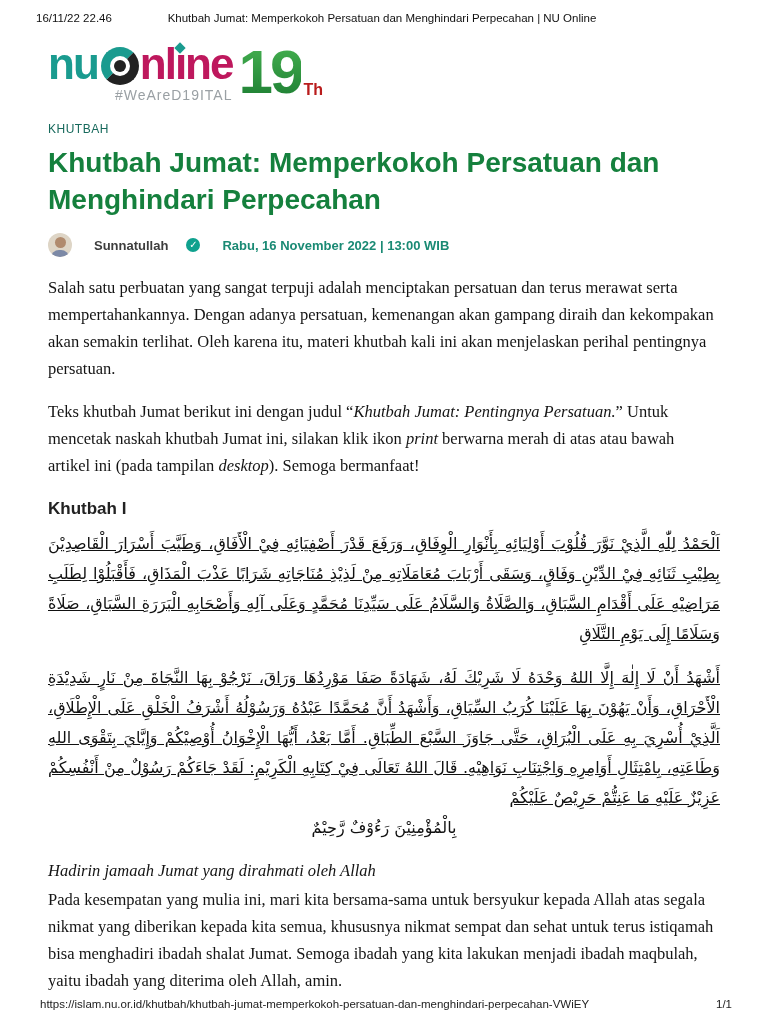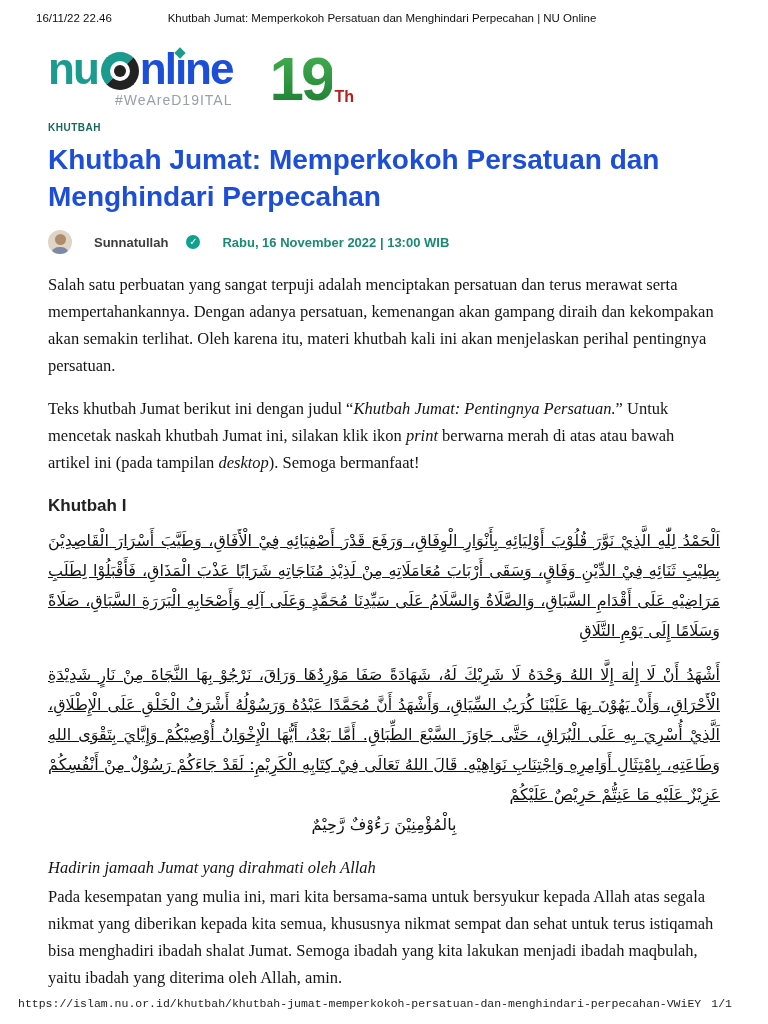--- a/index.html
+++ b/index.html
@@ -5,54 +5,54 @@
   html,body{margin:0;padding:0;background:#ffffff;}
   .page{
     position:relative;width:768px;height:1024px;background:#fff;overflow:hidden;
     font-family:"Liberation Sans",sans-serif;color:#1a1a1a;
   }
   
   .meta-row{position:relative;padding-top:12px;height:16px;font-size:11.5px;color:#111;}
   .meta-date{position:absolute;left:36px;top:12px;}
   .meta-title{position:absolute;left:0;right:4px;top:12px;text-align:center;}
   
-  .logo-row{display:flex;align-items:flex-end;margin:8px 0 0 48px;height:72px;gap:31px;}
+  .logo-row{display:flex;align-items:center;margin:8px 0 0 48px;height:72px;}
   .wordmark{display:flex;flex-direction:column;}
   .wordline{display:flex;align-items:center;font-weight:700;font-size:44px;letter-spacing:-2px;line-height:46px;}
   .nu{color:#1a9b8f;}
   .o-swirl{width:38px;height:38px;border-radius:50%;border:9px solid #222;border-top-color:#1a9b8f;border-left-color:#1a9b8f;box-sizing:border-box;position:relative;margin:4px 1px 0 3px;}
   .o-swirl::after{content:"";position:absolute;left:50%;top:50%;width:12px;height:12px;margin:-6px 0 0 -6px;border-radius:50%;background:#222;}
-  .nline{color:#1d4ed8;}
+  .nline{color:#be185d;}
   .i-wrap{position:relative;display:inline-block;}
   .i-dot{position:absolute;left:50%;top:3px;width:8px;height:8px;margin-left:-4px;background:#1a9b8f;transform:rotate(45deg);}
   .hashtag{color:#9aa0a4;font-size:14px;letter-spacing:1px;text-align:right;margin-top:0;line-height:16px;}
   .anniv{display:flex;align-items:flex-end;margin-left:6px;}
   .anniv-19{font-size:62px;line-height:58px;font-weight:700;letter-spacing:-3px;background:linear-gradient(180deg,#45b050,#1d7e33);-webkit-background-clip:text;background-clip:text;color:transparent;}
   .anniv-th{font-size:16px;font-weight:700;color:#b91c1c;margin:0 0 2px 2px;}
   
-  .category{margin:14px 48px 0;font-size:10px;font-weight:700;letter-spacing:.5px;color:#17695c;}
-  h1.title{margin:8px 48px 0;font-size:28px;line-height:37px;font-weight:700;color:#1d4ed8;}
+  .category{margin:14px 48px 0;font-size:12px;font-weight:400;letter-spacing:.5px;color:#17695c;}
+  h1.title{margin:8px 48px 0;font-size:28px;line-height:37px;font-weight:700;color:#15803d;}
   .author-row{display:flex;align-items:center;margin:14px 48px 0;height:26px;gap:12px;}
   .avatar{width:24px;height:24px;border-radius:50%;background:#ded5c6;position:relative;overflow:hidden;flex:0 0 auto;}
   .avatar::before{content:"";position:absolute;left:50%;top:4px;width:11px;height:11px;margin-left:-5.5px;border-radius:50%;background:#b08a6d;}
   .avatar::after{content:"";position:absolute;left:50%;bottom:-4px;width:18px;height:11px;margin-left:-9px;border-radius:8px 8px 0 0;background:#7c89a6;}
   .author-name{margin-left:10px;font-size:13px;font-weight:700;color:#3d3d3d;}
   .verified{width:14px;height:14px;border-radius:50%;background:#0fa18e;color:#fff;font-size:10px;line-height:14px;text-align:center;margin-left:6px;flex:0 0 auto;}
   .pub-date{margin-left:10px;font-size:13px;font-weight:700;color:#1a8a74;}
   
   .para{margin:16px 48px 0;font-family:"Liberation Serif",serif;font-size:16.5px;line-height:27px;color:#141414;}
   .para .it{font-style:italic;}
   h2.section{margin:20px 48px 0;font-size:17px;font-weight:700;color:#222;font-family:"Liberation Sans",sans-serif;}
   .arabic{margin:10px 48px 0;direction:rtl;text-align:justify;font-family:"DejaVu Sans",sans-serif;font-size:16px;line-height:30px;color:#111;text-decoration:underline;}
   .arabic.second{margin-top:14px;}
   .arabic-last{margin:0 48px;direction:rtl;text-align:center;font-family:"DejaVu Sans",sans-serif;font-size:16px;line-height:30px;color:#111;}
   .sub{margin:14px 48px 0;font-family:"Liberation Serif",serif;font-style:italic;font-size:16.5px;line-height:27px;color:#141414;}
   .para.tight{margin-top:2px;}
   
-  .footer{position:absolute;left:18px;right:36px;bottom:14px;display:flex;justify-content:space-between;font-size:11.5px;color:#222;font-family:Liberation Mono, monospace;}
+  .footer{position:absolute;left:40px;right:36px;bottom:14px;display:flex;justify-content:space-between;font-size:11.5px;color:#222;}
 </style>
 </head>
 <body>
 
 <div class="page">
 
   <div class="meta-row">
     <span class="meta-date">16/11/22 22.46</span>
     <span class="meta-title">Khutbah Jumat: Memperkokoh Persatuan dan Menghindari Perpecahan | NU Online</span>
   </div>

